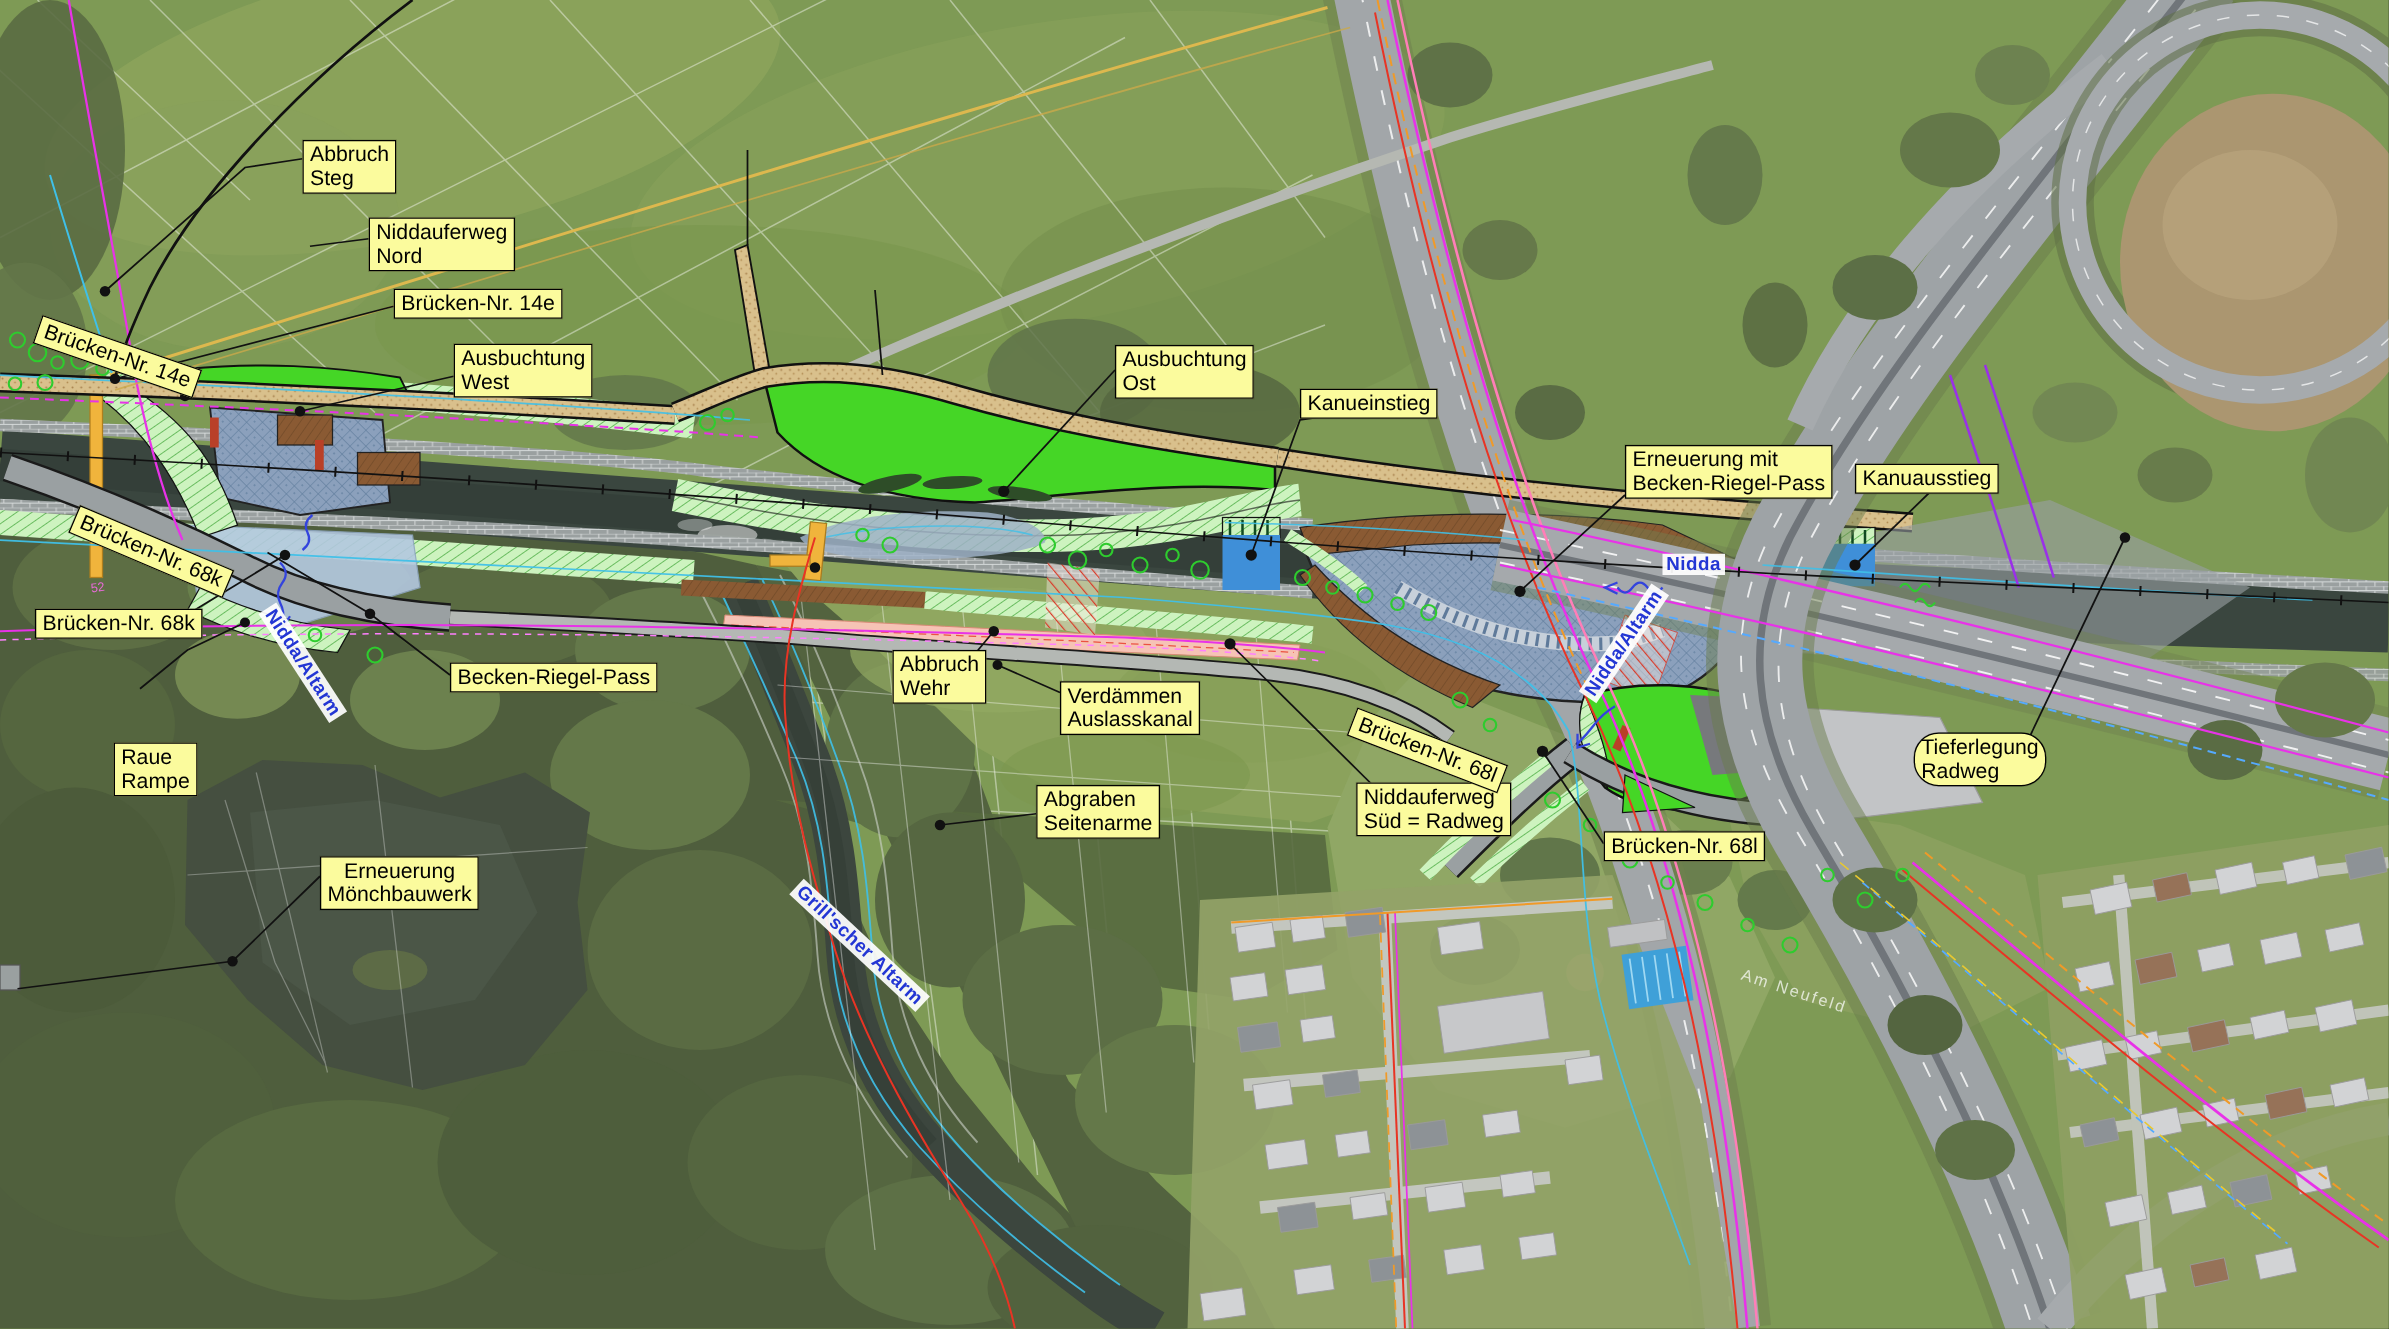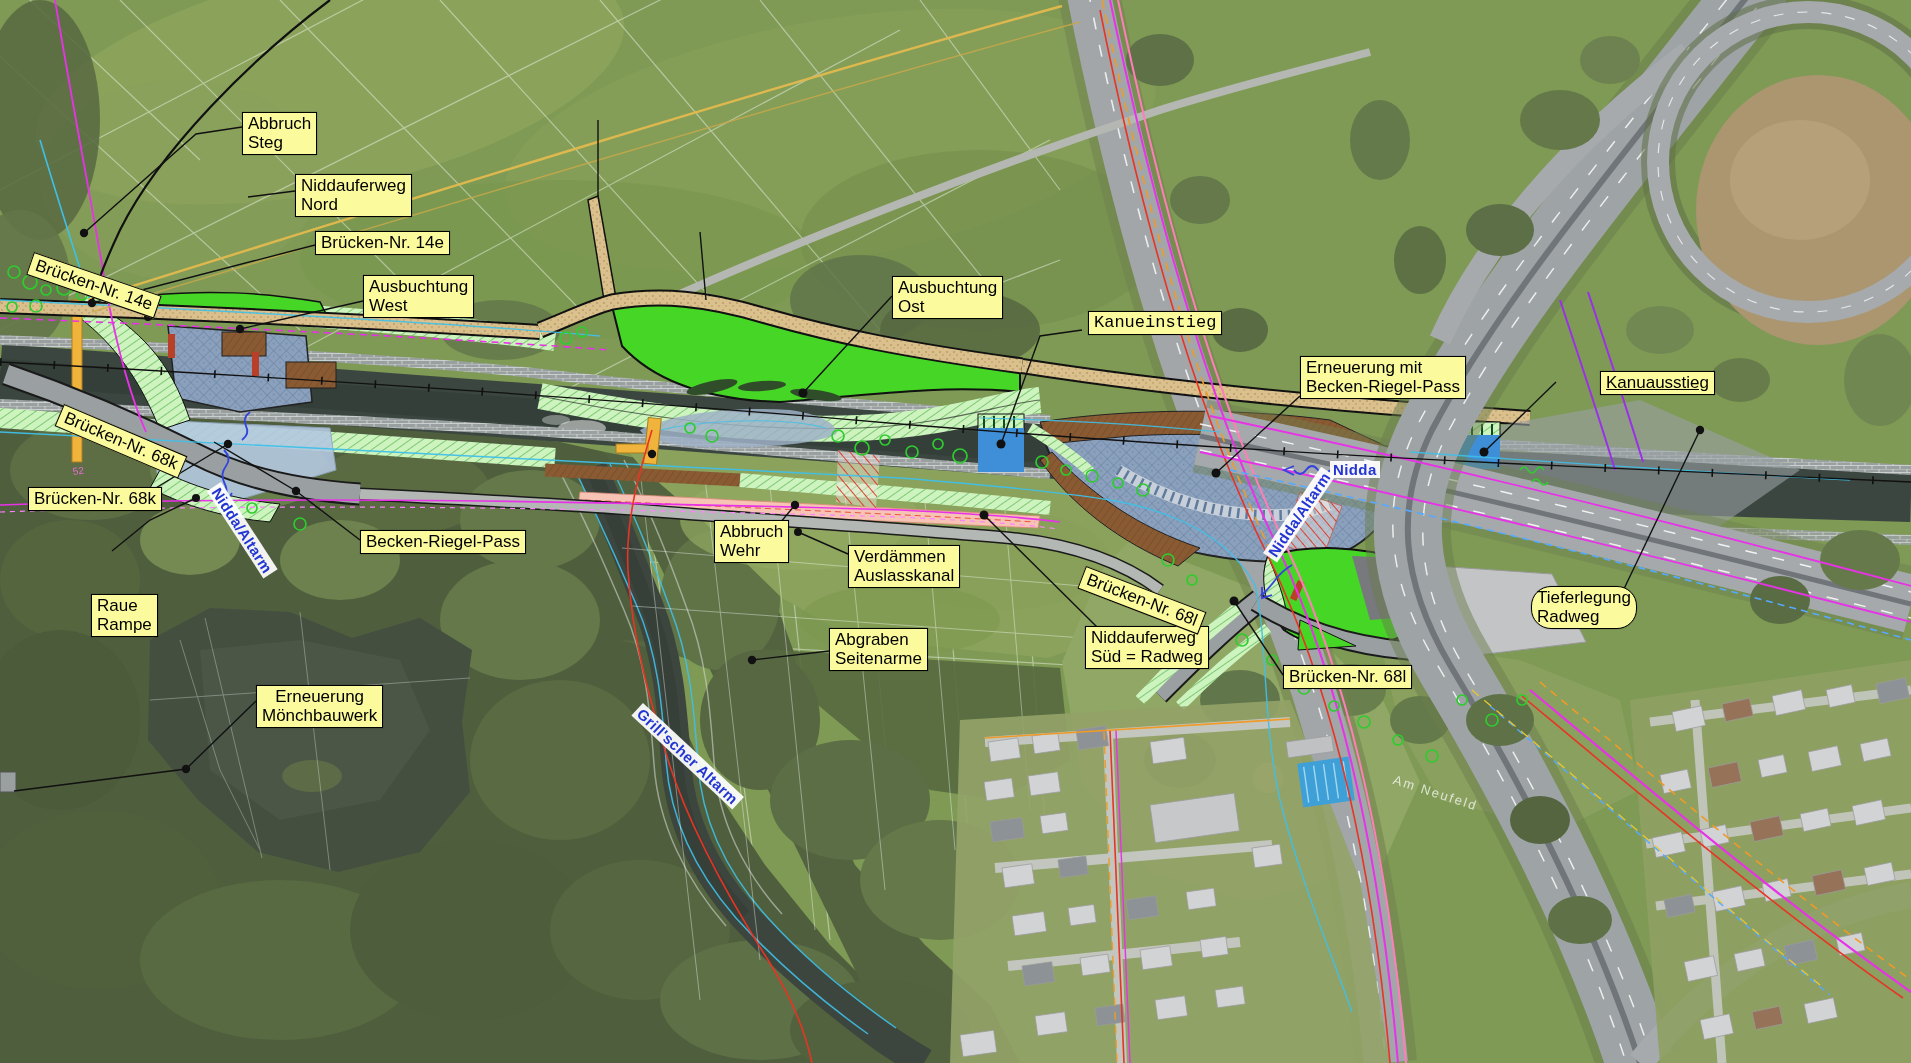--- a/index.html
+++ b/index.html
@@ -541,24 +541,24 @@
 
 <div class="plbl" style="left:242px;top:112px;">Abbruch
 Steg</div>
 <div class="plbl" style="left:295px;top:174px;">Niddauferweg
 Nord</div>
 <div class="plbl" style="left:315px;top:231px;">Brücken-Nr. 14e</div>
 <div class="plbl" style="left:363px;top:275px;">Ausbuchtung
 West</div>
 <div class="plbl" style="left:892px;top:276px;">Ausbuchtung
 Ost</div>
-<div class="plbl" style="left:1088px;top:311px;font-family:Liberation Mono, monospace;">Kanueinstieg</div>
+<div class="plbl" style="left:1040px;top:311px;">Kanueinstieg</div>
 <div class="plbl" style="left:1300px;top:356px;">Erneuerung mit
 Becken-Riegel-Pass</div>
-<div class="plbl" style="left:1600px;top:371px;text-decoration:underline;">Kanuausstieg</div>
+<div class="plbl" style="left:1484px;top:371px;">Kanuausstieg</div>
 <div class="plbl" style="left:28px;top:487px;">Brücken-Nr. 68k</div>
 <div class="plbl" style="left:91px;top:550px;margin-top:44px;">Raue
 Rampe</div>
 <div class="plbl" style="left:360px;top:530px;">Becken-Riegel-Pass</div>
 <div class="plbl" style="left:714px;top:520px;">Abbruch
 Wehr</div>
 <div class="plbl" style="left:848px;top:545px;">Verdämmen
 Auslasskanal</div>
 <div class="plbl" style="left:829px;top:628px;">Abgraben
 Seitenarme</div>
@@ -566,21 +566,21 @@
 Süd = Radweg</div>
 <div class="plbl" style="left:1283px;top:665px;">Brücken-Nr. 68l</div>
 <div class="plbl" style="left:1531px;top:586px;border-radius:20px;">Tieferlegung
 Radweg</div>
 <div class="plbl" style="left:256px;top:685px;text-align:center;">Erneuerung
 Mönchbauwerk</div>
 <div class="plbl rot" style="left:34px;top:252px;transform:rotate(19deg);">Brücken-Nr. 14e</div>
 <div class="plbl rot" style="left:64px;top:404px;transform:rotate(23deg);">Brücken-Nr. 68k</div>
 <div class="plbl rot" style="left:1086px;top:566px;transform:rotate(21deg);">Brücken-Nr. 68l</div>
 
-<div class="wlbl" style="left:1330px;top:461px;">Nidda</div>
+<div class="wlbl" style="left:1330px;top:443px;">Nidda</div>
 <div class="wlbl" style="left:221px;top:482px;transform:rotate(57deg);">Nidda/Altarm</div>
 <div class="wlbl" style="left:1263px;top:553px;transform:rotate(-56deg);">Nidda/Altarm</div>
 <div class="wlbl" style="left:643px;top:703px;transform:rotate(43deg);">Grill'scher Altarm</div>
 
 <div class="bgtxt" style="left:1396px;top:772px;transform:rotate(18deg);">Am Neufeld</div>
 <div class="bgtxt pink" style="left:72px;top:466px;transform:rotate(-8deg);">52</div>
 
 </div>
 
 </body></html>

